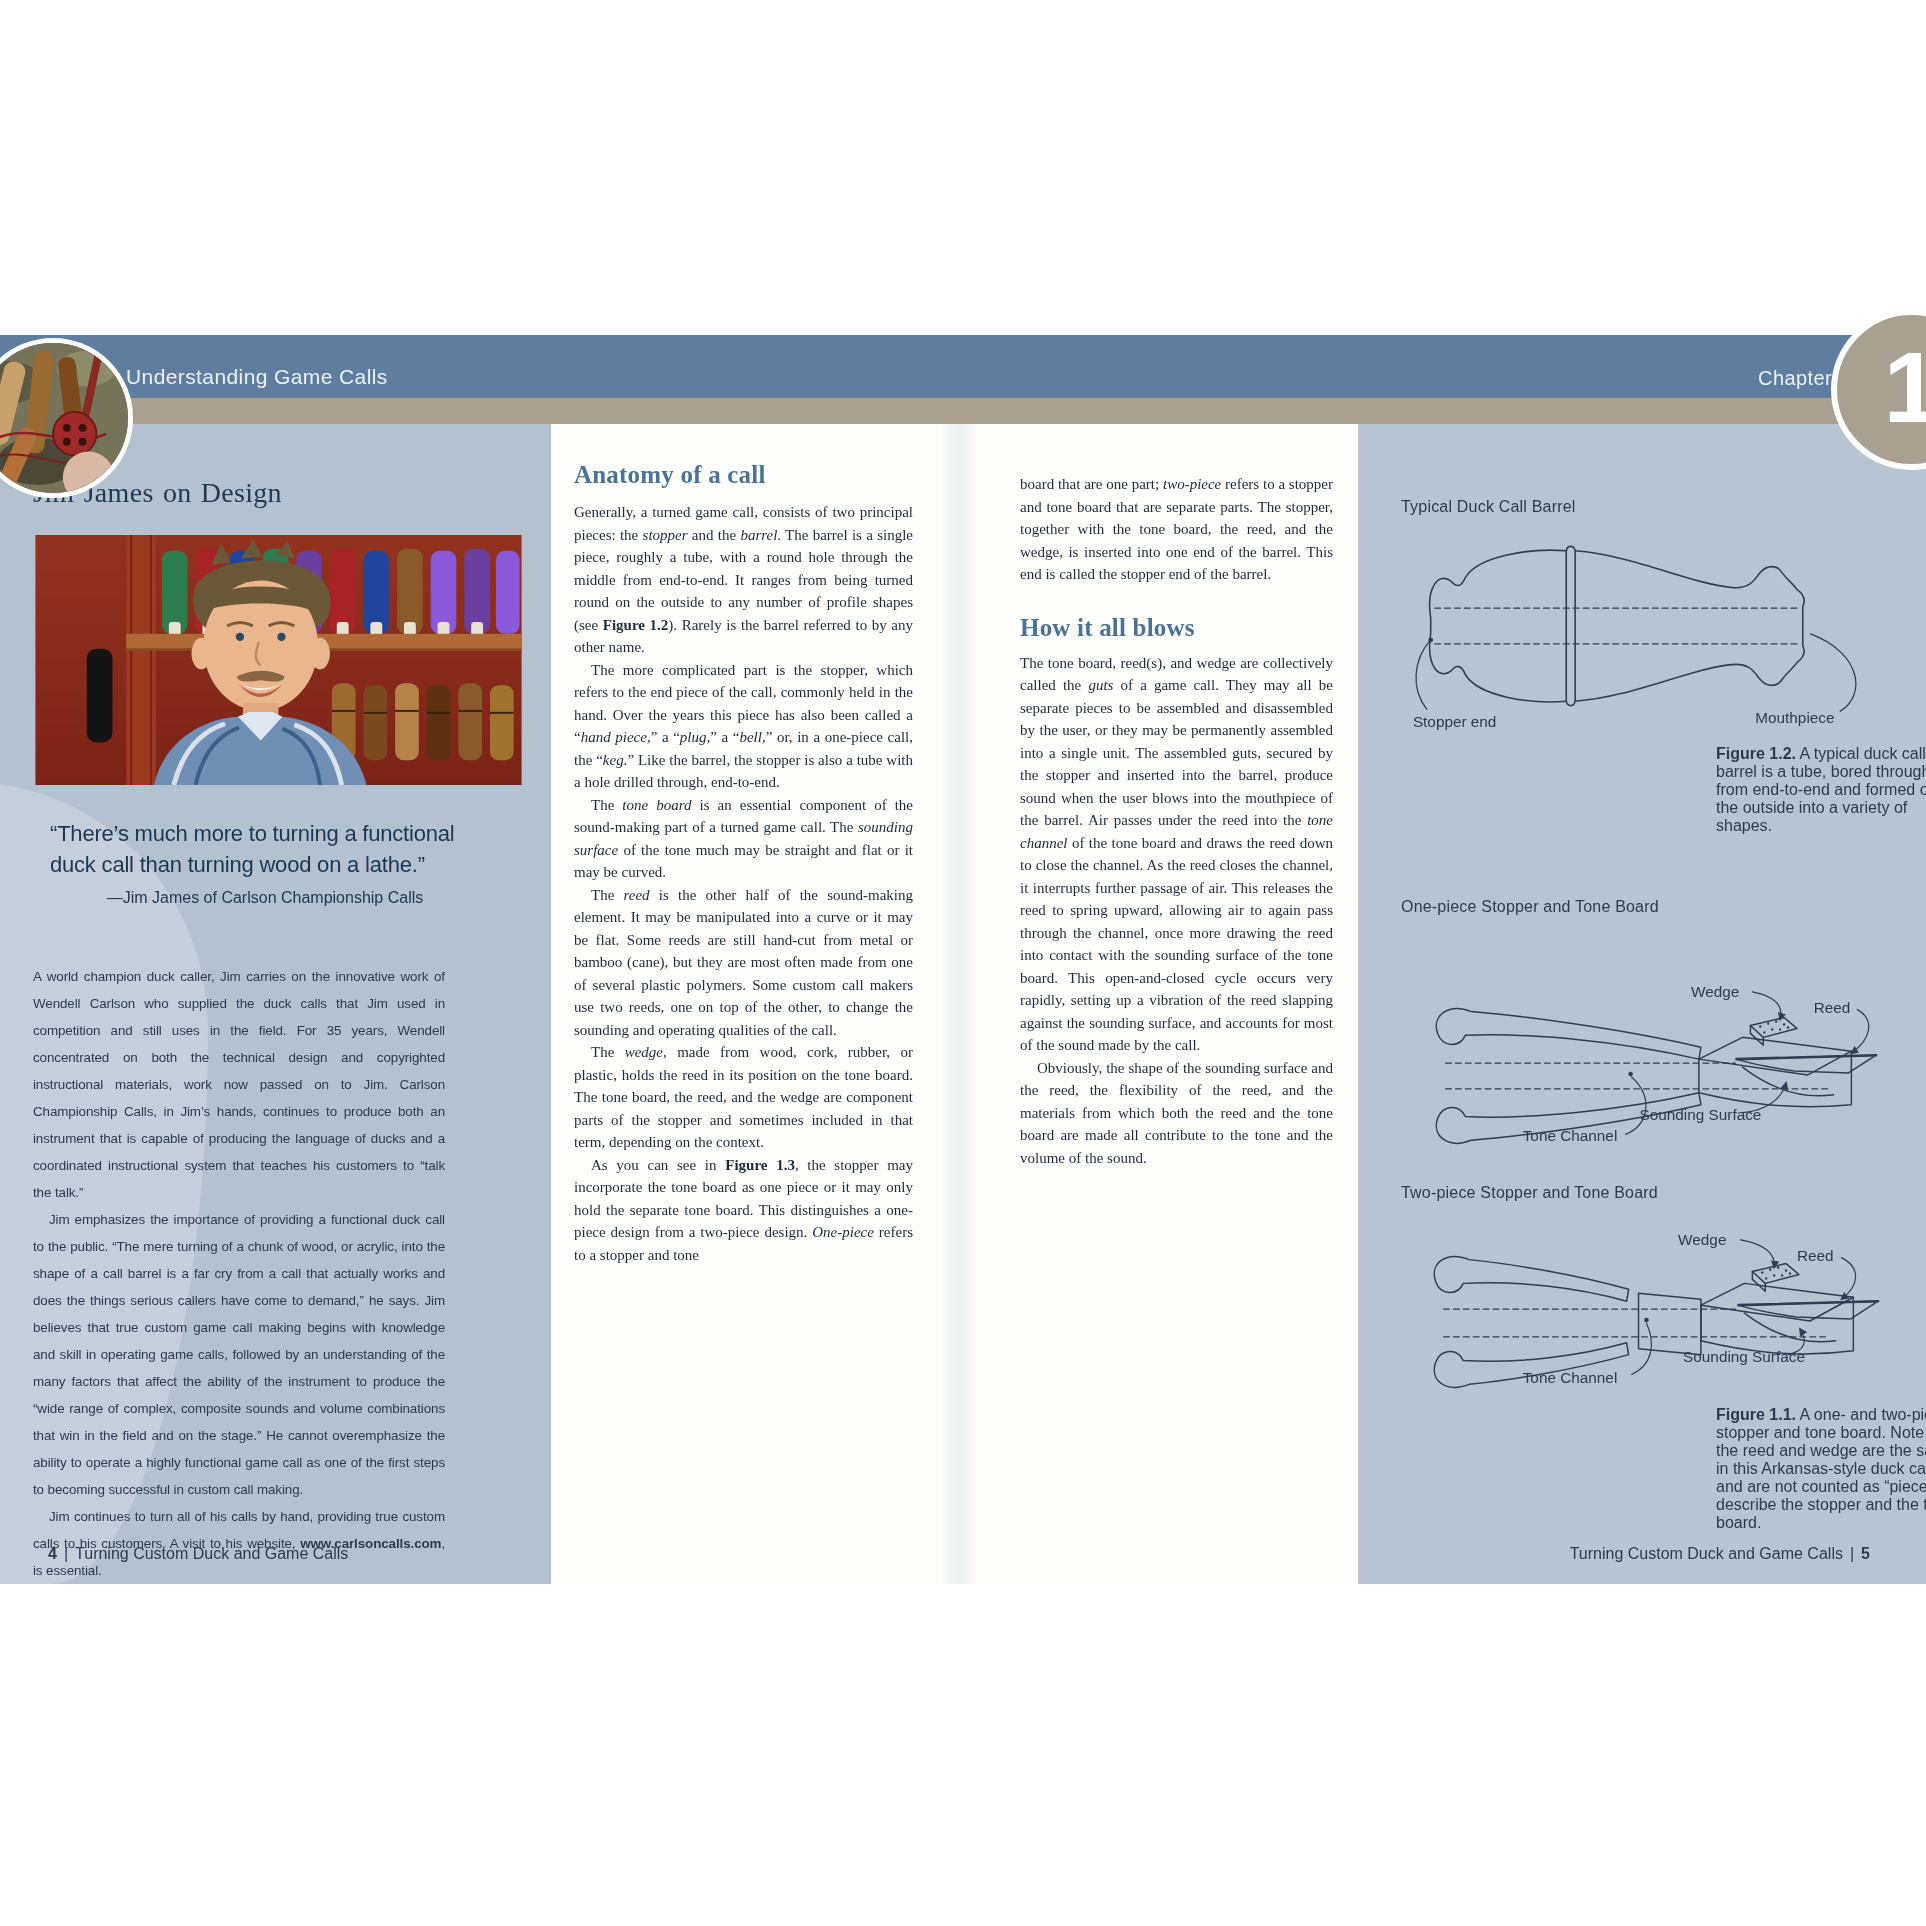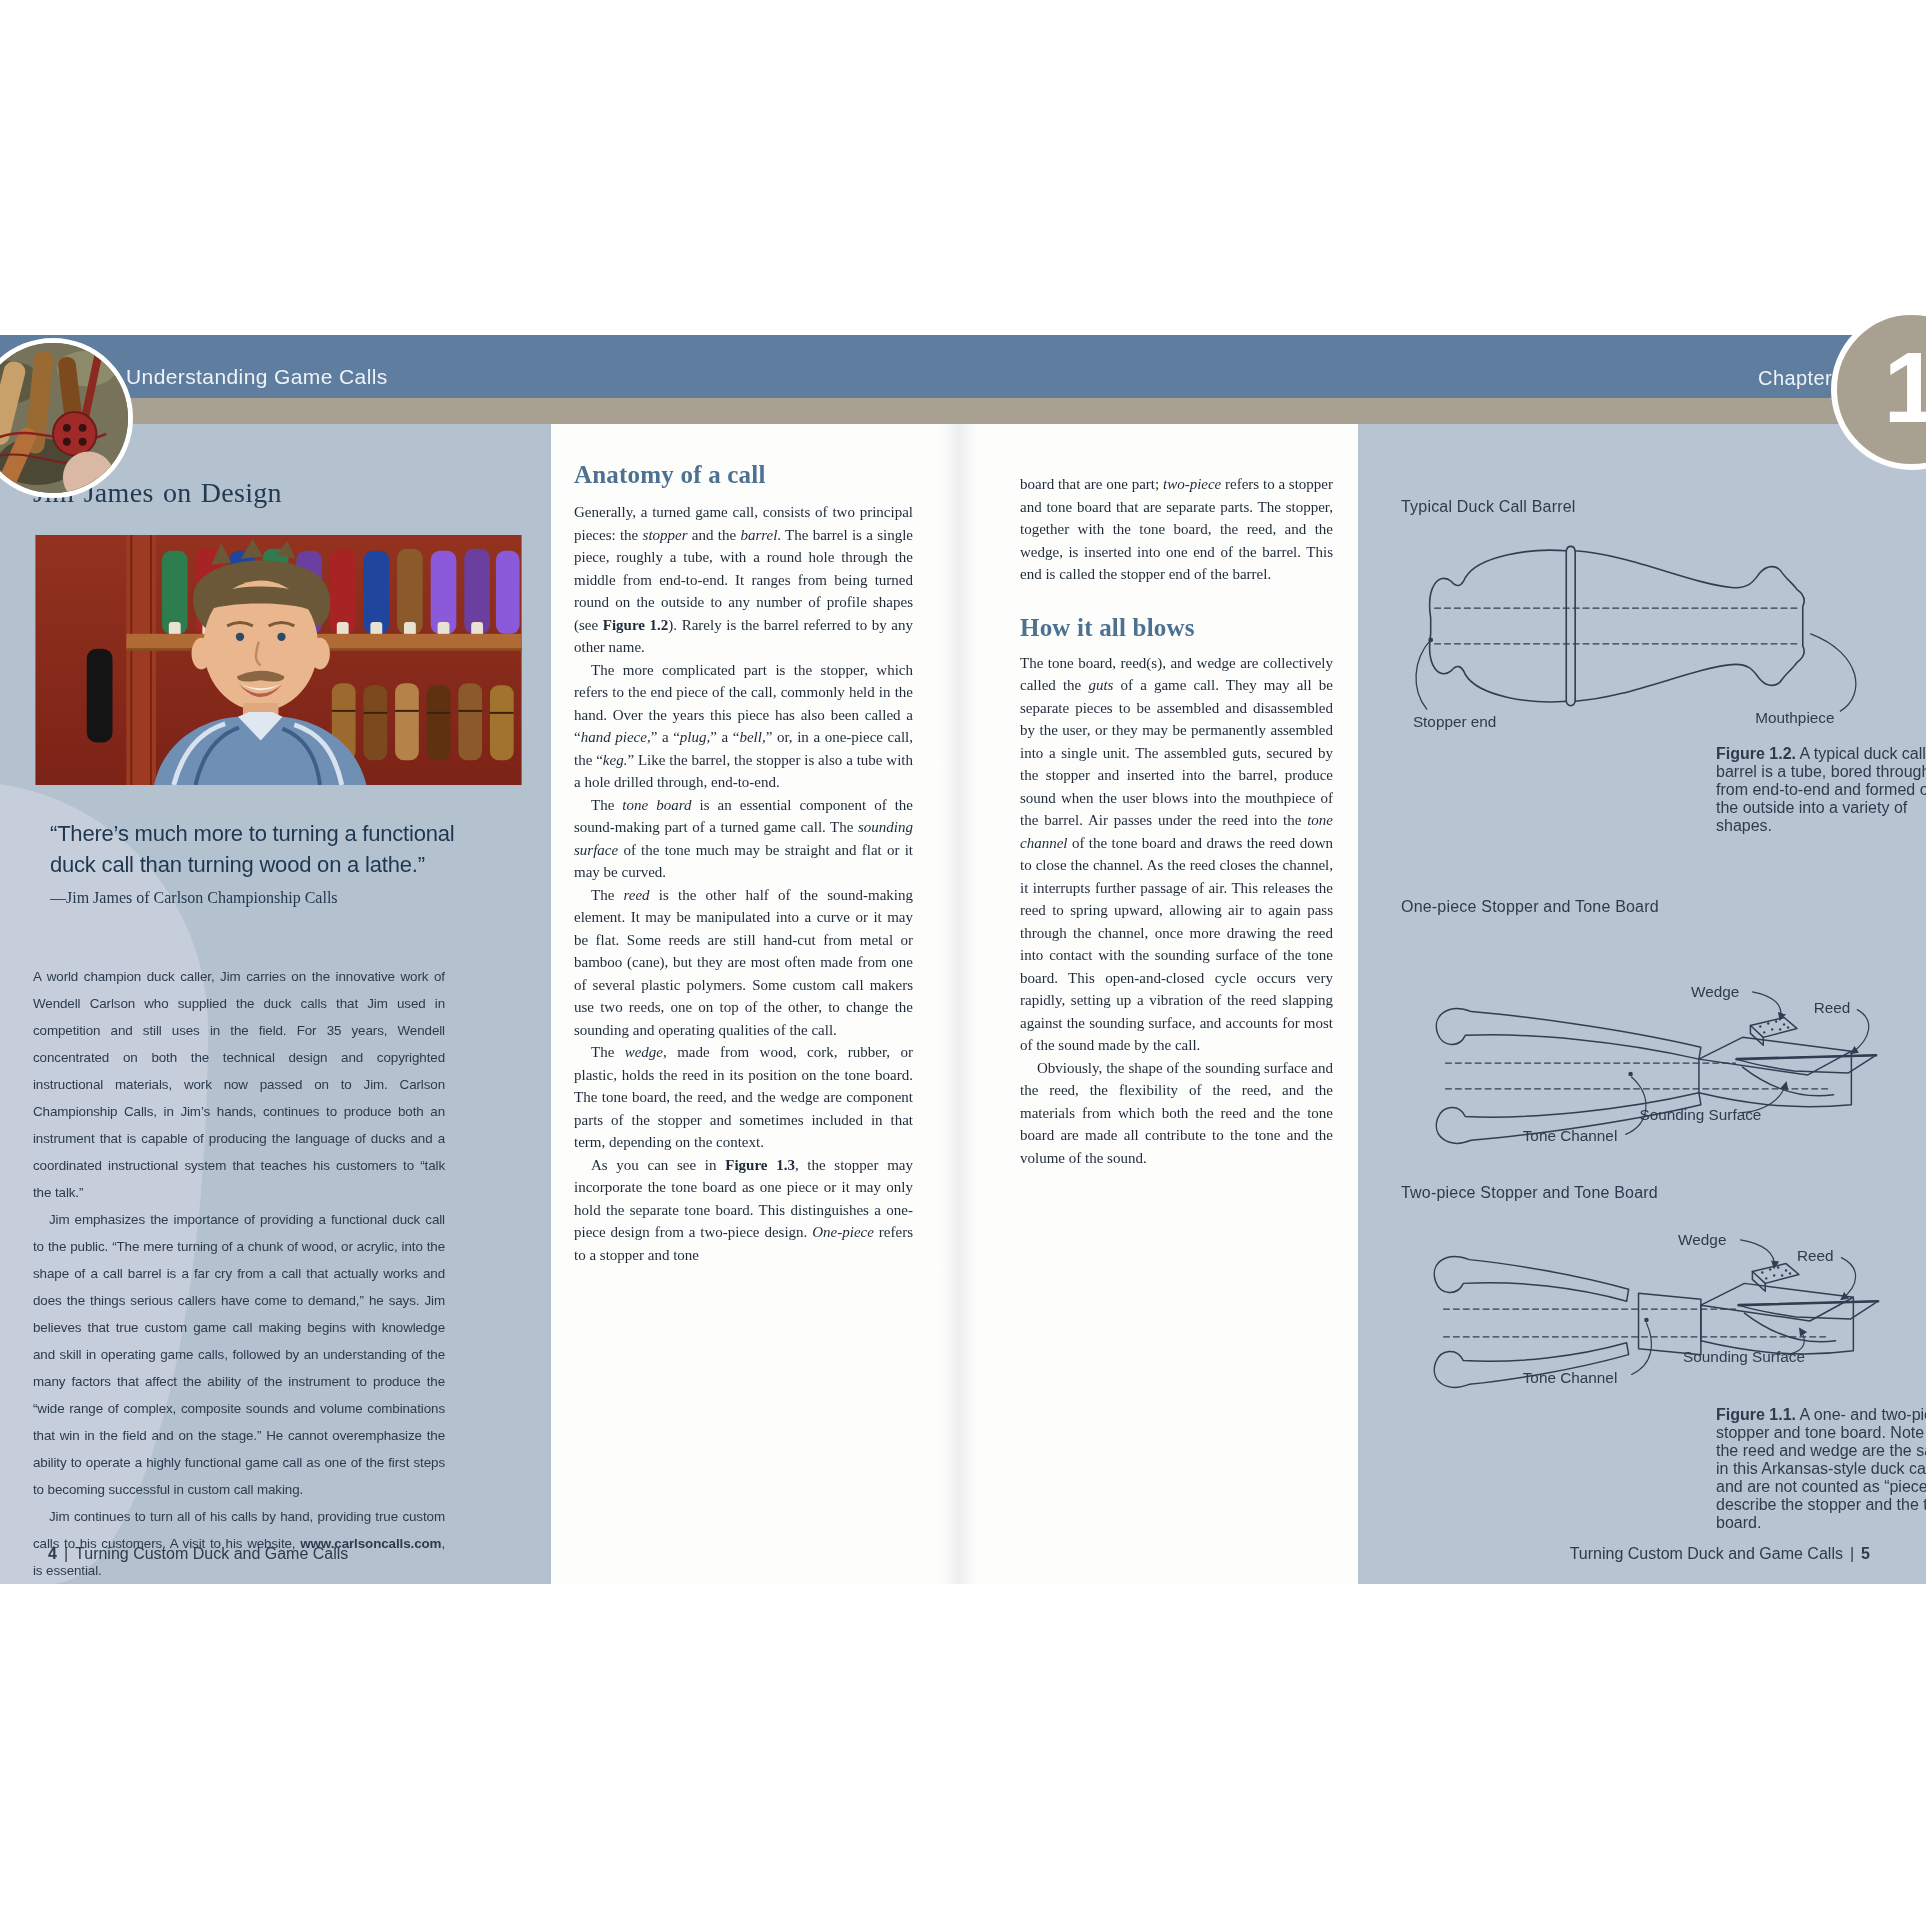--- a/index.html
+++ b/index.html
@@ -24,21 +24,21 @@
   .whitearea{position:absolute;left:551px;top:424px;width:807px;height:1160px;background:#fdfdfc;}
   .fold{position:absolute;left:941px;top:424px;width:36px;height:1160px;
         background:linear-gradient(90deg,rgba(0,0,0,0),rgba(90,105,125,.10),rgba(0,0,0,0));}
   .rightpanel{position:absolute;left:1358px;top:424px;width:568px;height:1160px;background:#b8c4d1;}
   
   .sb-heading{position:absolute;left:33px;top:477px;font-family:"Liberation Serif",serif;
               font-size:28px;color:#233a52;letter-spacing:0.3px;word-spacing:2px;z-index:2;}
   .sb-photo{position:absolute;left:35px;top:535px;width:487px;height:250px;z-index:2;}
   .sb-quote{position:absolute;left:50px;top:818px;width:436px;z-index:2;color:#1d3750;}
   .sb-quote .qline{display:block;font-size:22px;line-height:31px;letter-spacing:-0.2px;white-space:nowrap;}
-  .sb-quote .attr{display:block;margin-top:9px;font-size:16px;text-align:left;padding-right:6px;color:#24384e;font-family:Liberation Serif, serif;}
+  .sb-quote .attr{display:block;margin-top:9px;font-size:16px;text-align:center;padding-right:6px;color:#24384e;}
   .sb-paras{position:absolute;left:33px;top:963px;width:412px;z-index:2;color:#2d3b4e;}
   .sb-paras p{margin:0;font-size:13.4px;line-height:27px;text-align:justify;letter-spacing:-0.1px;}
   .sb-paras p.ind{text-indent:16px;}
   
   .col{position:absolute;color:#1e2a38;font-family:"Liberation Serif",serif;}
   .col-mid{left:574px;top:461px;width:339px;}
   .col-three{left:1020px;top:473px;width:313px;}
   .sec-heading{font-family:"Liberation Serif",serif;font-size:25px;color:#4d7291;margin:0 0 12px 0;letter-spacing:0.2px;}
   .sec-heading.how{margin-top:28px;margin-bottom:10px;}
   .col p{margin:0;font-size:15px;line-height:22.5px;text-align:justify;}

